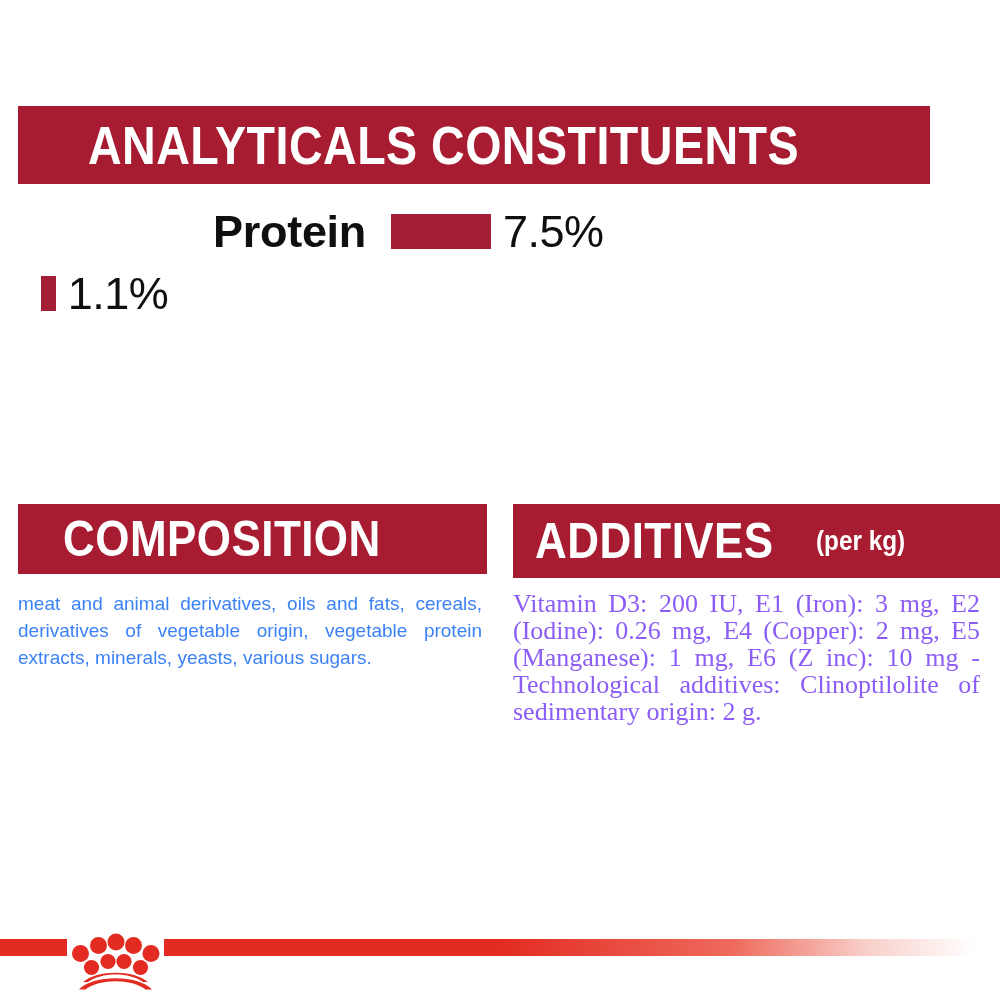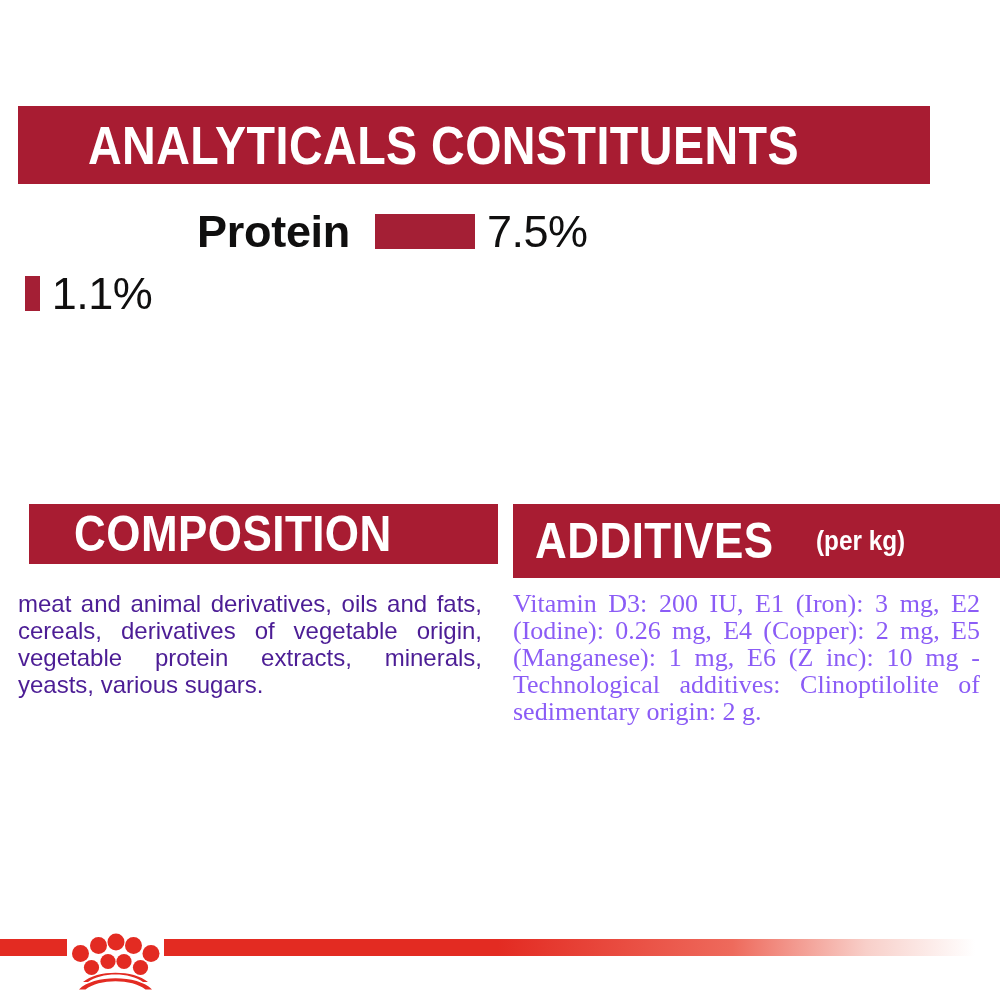--- a/index.html
+++ b/index.html
@@ -41,21 +41,21 @@
     height: 78px;
     padding-left: 70px;
   }
   #analyticals-banner .banner-title {
     font-size: 53px;
   }
 
   
   #nutrients {
     position: absolute;
-    left: 0;
+    left: 16px;
     top: 200px;
     width: 924px;
   }
   .nutrient-row {
     display: flex;
     align-items: center;
     height: 62px;
   }
   .nutrient-label {
     width: 350px;
@@ -86,23 +86,22 @@
     line-height: 1;
     white-space: nowrap;
   }
 
   
   #composition-banner {
     position: absolute;
     left: 18px;
     top: 504px;
     width: 469px;
-    height: 60px;
+    height: 70px;
     padding-left: 45px;
-    margin-left: 11px;
   }
   #composition-banner .banner-title {
     font-size: 50px;
   }
 
   #additives-banner {
     position: absolute;
     left: 513px;
     top: 504px;
     width: 535px;
@@ -120,23 +119,23 @@
     transform: scaleX(0.9);
     transform-origin: left center;
     white-space: nowrap;
   }
 
   #composition-text {
     position: absolute;
     left: 18px;
     top: 590px;
     width: 464px;
-    font-size: 24px;
+    font-size: 19px;
     line-height: 27px;
-    color: #4c1d95;
+    color: #3b82f6;
     text-align: justify;
     font-family: "Liberation Sans", sans-serif;
   }
   #additives-text {
     position: absolute;
     left: 513px;
     top: 590px;
     width: 467px;
     font-size: 26px;
     line-height: 27px;

